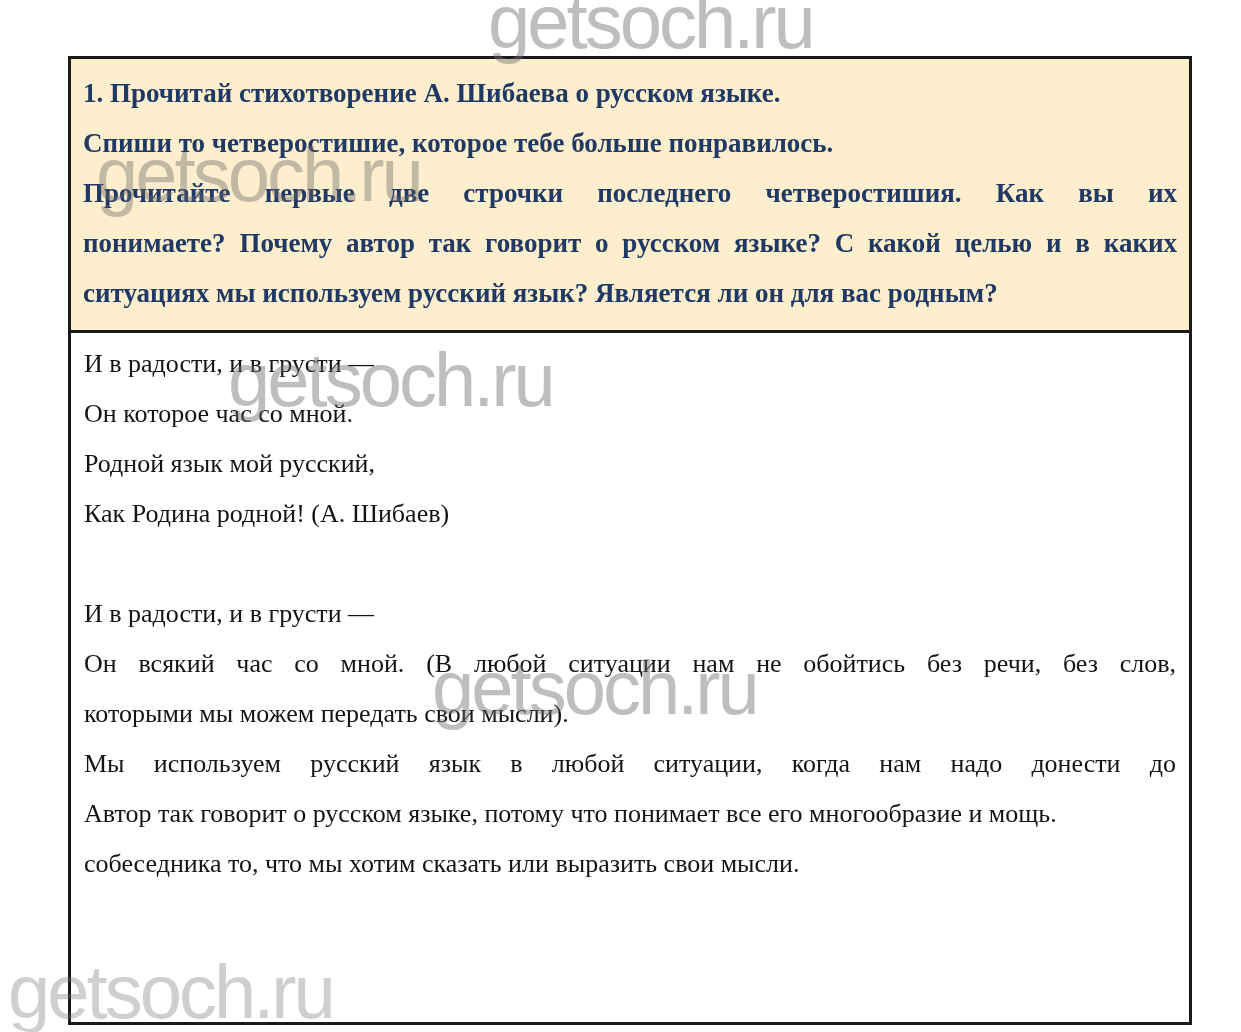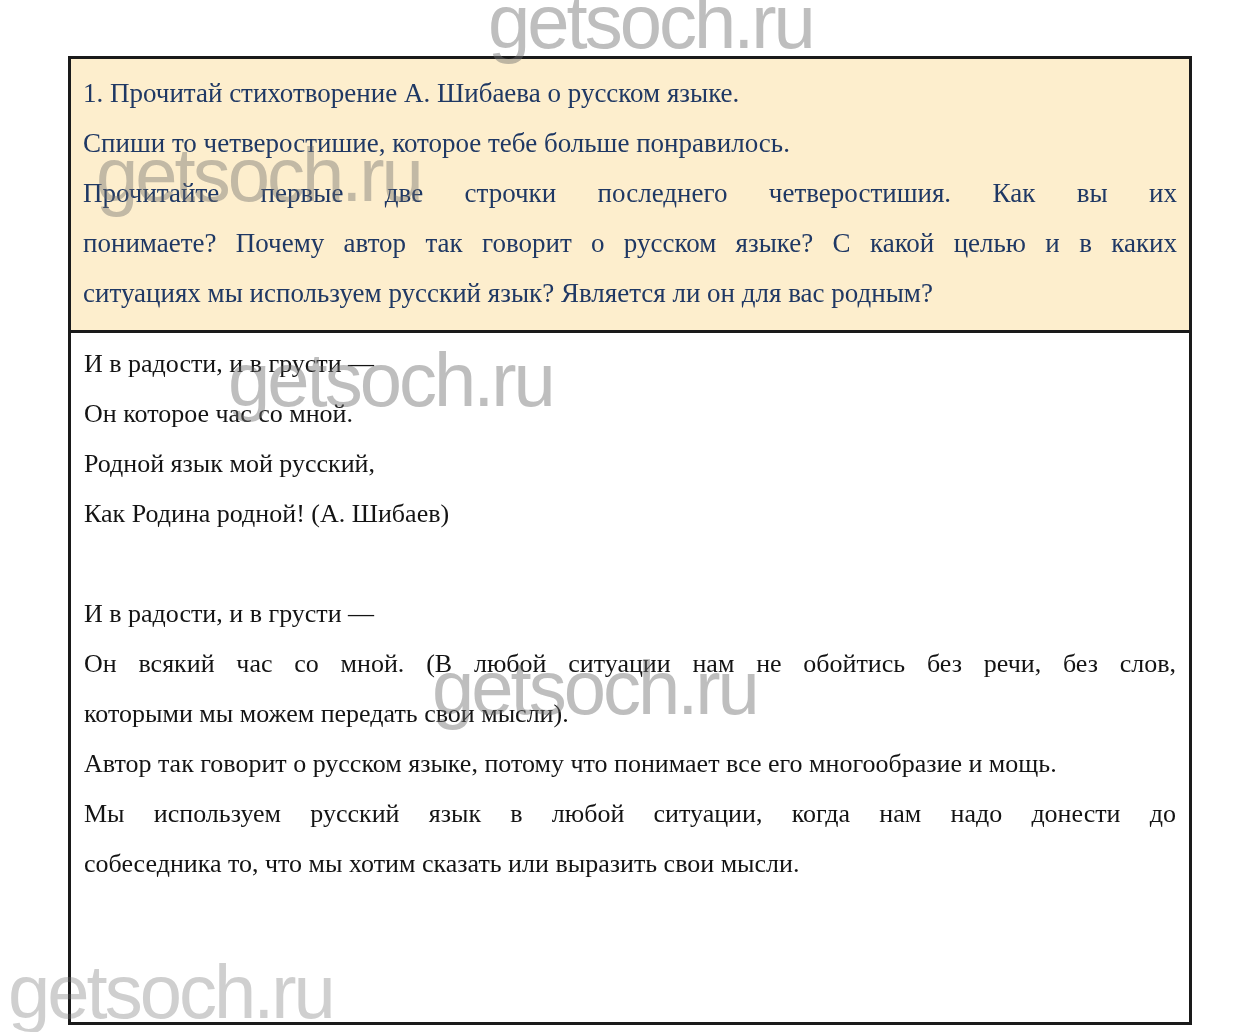--- a/index.html
+++ b/index.html
@@ -41,21 +41,21 @@
     position: absolute;
     left: 68px;
     top: 56px;
     width: 1124px;
     height: 277px;
     box-sizing: border-box;
     background: #fdeecd;
     border: 3px solid #1a1a1a;
     padding: 9px 12px 0 12px;
     color: #1f3864;
-    font-weight: normal;
+    font-weight: bold;
     font-size: 27px;
     z-index: 1;
   }
   .t-line {
     height: 50px;
     line-height: 50px;
   }
 
   
   .answer-box {
@@ -105,18 +105,18 @@
 
   <div class="answer-box">
     <div class="a-line">И в радости, и в грусти —</div>
     <div class="a-line">Он которое час со мной.</div>
     <div class="a-line">Родной язык мой русский,</div>
     <div class="a-line">Как Родина родной! (А. Шибаев)</div>
     <div class="a-line"></div>
     <div class="a-line">И в радости, и в грусти —</div>
     <div class="a-line stretch"><span>Он всякий час со мной. (</span><span class="ital">В любой ситуации нам не обойтись без речи, без слов,</span></div>
     <div class="a-line"><span class="ital">которыми мы можем передать свои мысли</span><span>).</span></div>
+    <div class="a-line stretch">Мы используем русский язык в любой ситуации, когда нам надо донести до</div>
     <div class="a-line">Автор так говорит о русском языке, потому что понимает все его многообразие и мощь.</div>
-    <div class="a-line stretch">Мы используем русский язык в любой ситуации, когда нам надо донести до</div>
     <div class="a-line">собеседника то, что мы хотим сказать или выразить свои мысли.</div>
   </div>
 
 </div>
 
 </body></html>

